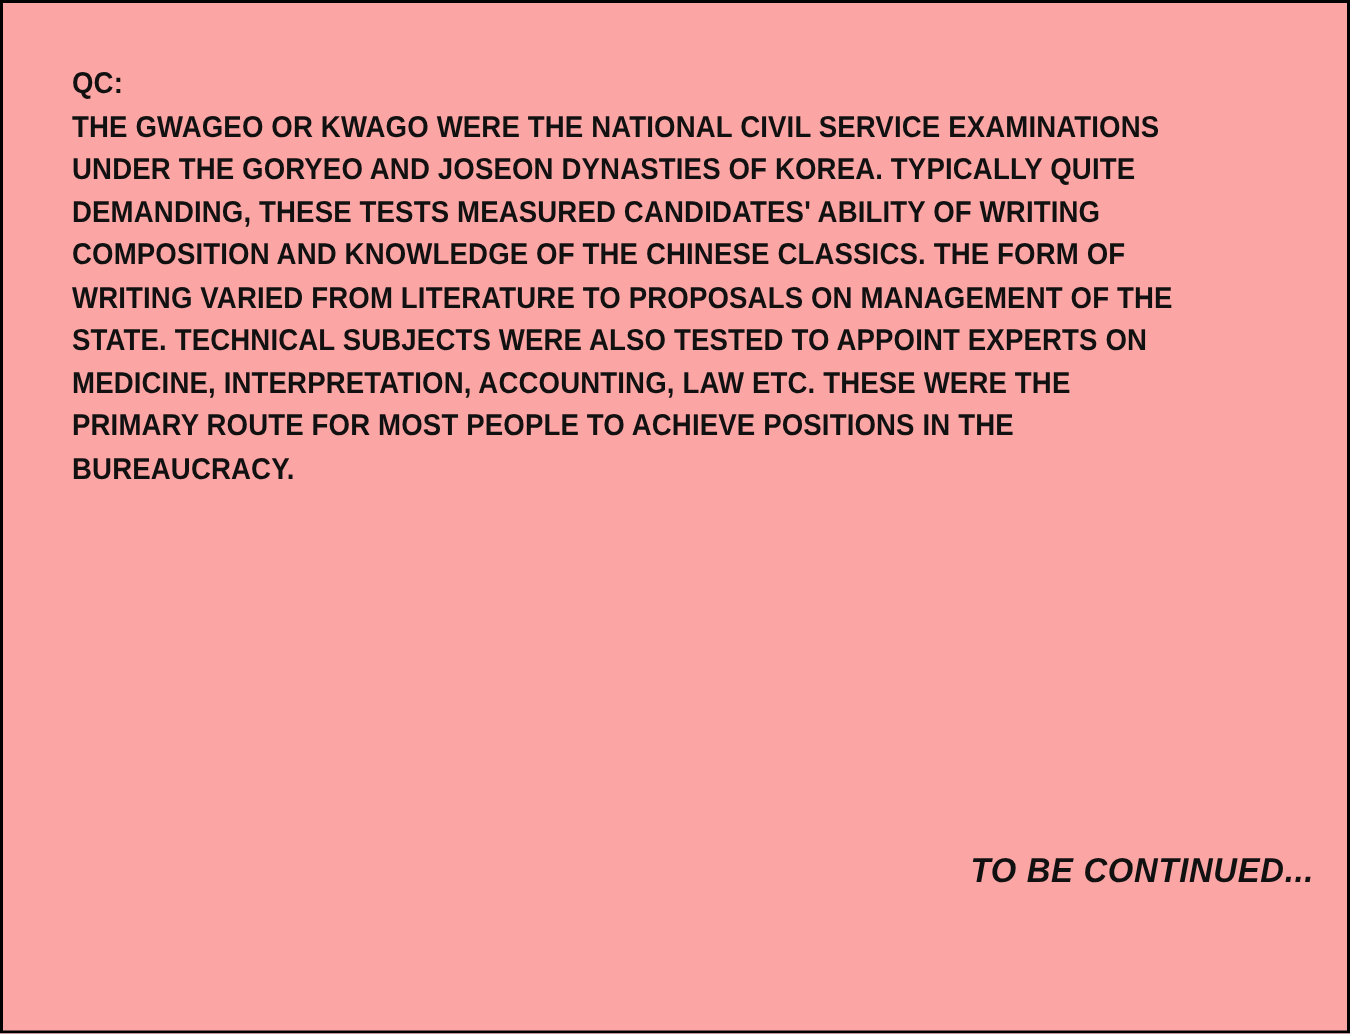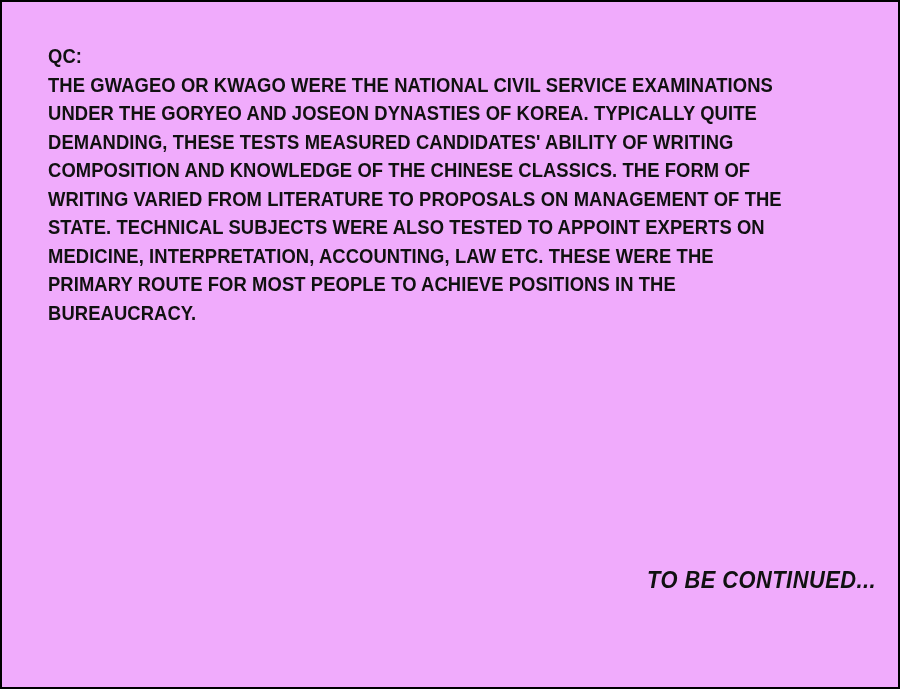--- a/index.html
+++ b/index.html
@@ -11,21 +11,21 @@
     height: 689px;
     background: #ffffff;
     font-family: "Liberation Sans", sans-serif;
     color: #000000;
     overflow: hidden;
   }
   .page {
     position: relative;
     width: 900px;
     height: 689px;
-    background: #f0abfc;
+    background: #fca5a5;
     border: 2px solid #000000;
     box-sizing: border-box;
   }
   .note-block {
     position: absolute;
     left: 46px;
     top: 40px;
     width: 810px;
   }
   .note-label,

